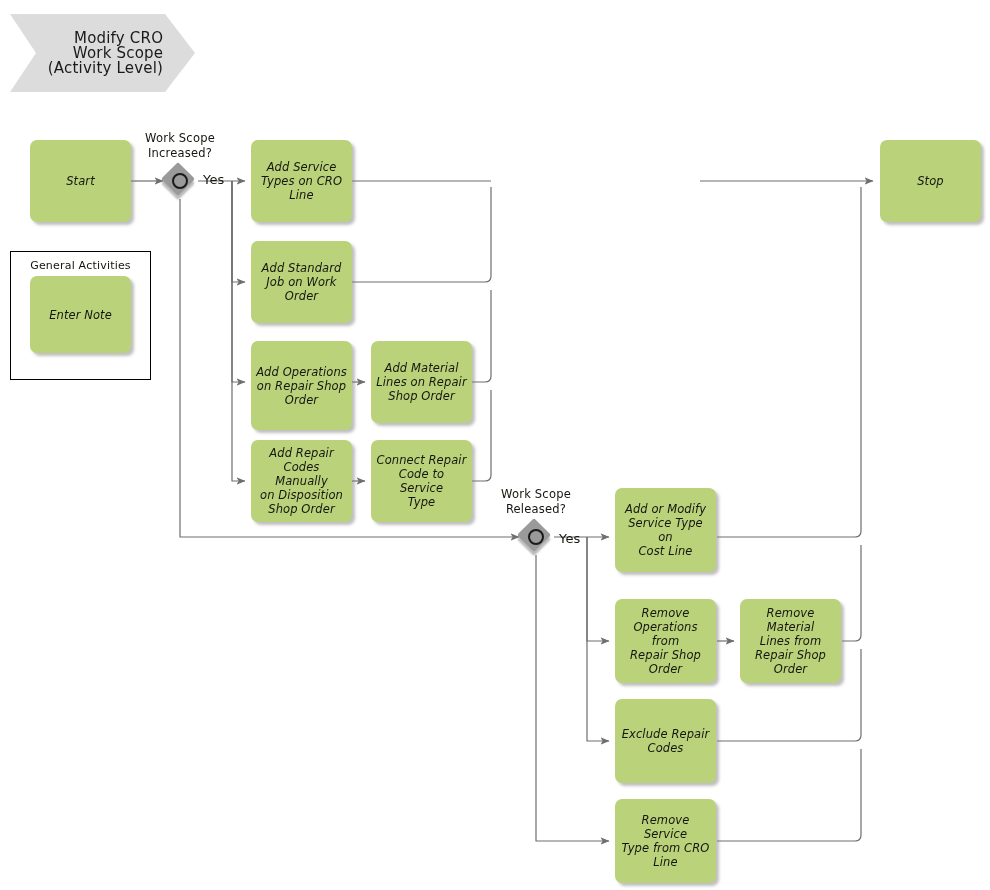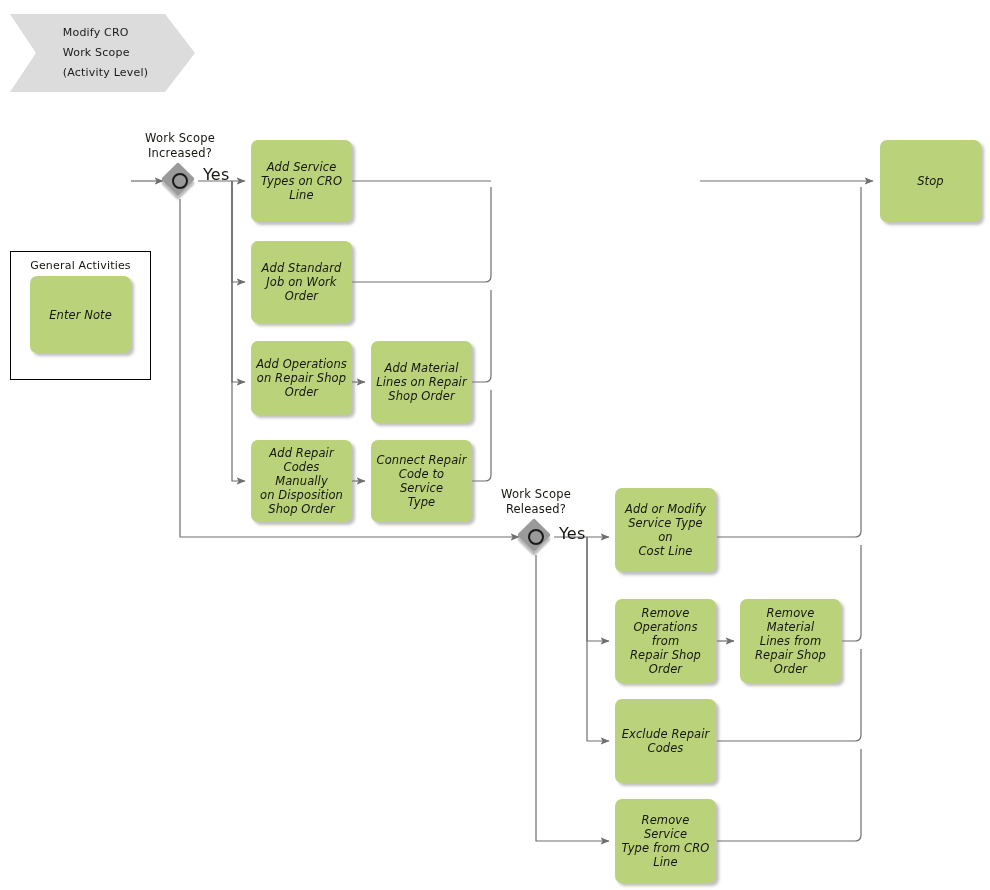--- a/index.html
+++ b/index.html
@@ -33,23 +33,23 @@
     height: 78px;
     background: #dcdcdc;
     color: #1a1a1a;
     clip-path: polygon(0 0, 155px 0, 185px 50%, 155px 100%, 0 100%, 26px 50%);
     display: flex;
     align-items: center;
     justify-content: center;
     filter: drop-shadow(3px 3px 2px rgba(120,120,120,0.55));
   }
   .banner-label {
-    font-size: 11px;
-    line-height: 20px;
-    text-align: left;
+    font-size: 15px;
+    line-height: 15px;
+    text-align: right;
     padding-left: 18px;
     padding-right: 12px;
     white-space: pre-line;
     letter-spacing: .2px;
   }
   
   .node {
     position: absolute;
     background: #bad37b;
     border-radius: 7px;
@@ -109,24 +109,25 @@
     top: 9px;
     width: 12px;
     height: 12px;
     border: 2.2px solid #1a1a1a;
     border-radius: 50%;
     background: #9a9a9a;
   }
   
   .edge-label {
     position: absolute;
-    font-size: 16px;
+    font-size: 13px;
     color: #16160f;
     white-space: nowrap;
     letter-spacing: .2px;
+    margin-top: 7px;
   }
   .gw-caption {
     position: absolute;
     font-size: 11.5px;
     line-height: 15px;
     color: #16160f;
     text-align: center;
     white-space: pre-line;
     letter-spacing: .2px;
   }
@@ -187,38 +188,41 @@
 (Activity Level)</div>
   </div>
 
   <div class="group" style="left:10px; top:251px; width:141px; height:129px;">
     <div class="group-title">General Activities</div>
   </div>
   <div class="node" style="left:30px; top:276px; width:101px; height:77px;">
     <span class="node-label">Enter Note</span>
   </div>
 
+  <div class="node" style="left:30px; top:140px; width:101px; height:82px;">
+    <span class="node-label">Start</span>
+  </div>
 
   <div class="node" style="left:880px; top:140px; width:101px; height:82px;">
     <span class="node-label">Stop</span>
   </div>
 
   <div class="node" style="left:251px; top:140px; width:101px; height:82px;">
     <span class="node-label">Add Service
 Types on CRO
 Line</span>
   </div>
 
   <div class="node" style="left:251px; top:241px; width:101px; height:82px;">
     <span class="node-label">Add Standard
 Job on Work
 Order</span>
   </div>
 
-  <div class="node" style="left:251px; top:341px; width:101px; height:74px;">
+  <div class="node" style="left:251px; top:341px; width:101px; height:89px;">
     <span class="node-label">Add Operations
 on Repair Shop
 Order</span>
   </div>
 
   <div class="node" style="left:371px; top:341px; width:101px; height:82px;">
     <span class="node-label">Add Material
 Lines on Repair
 Shop Order</span>
   </div>

